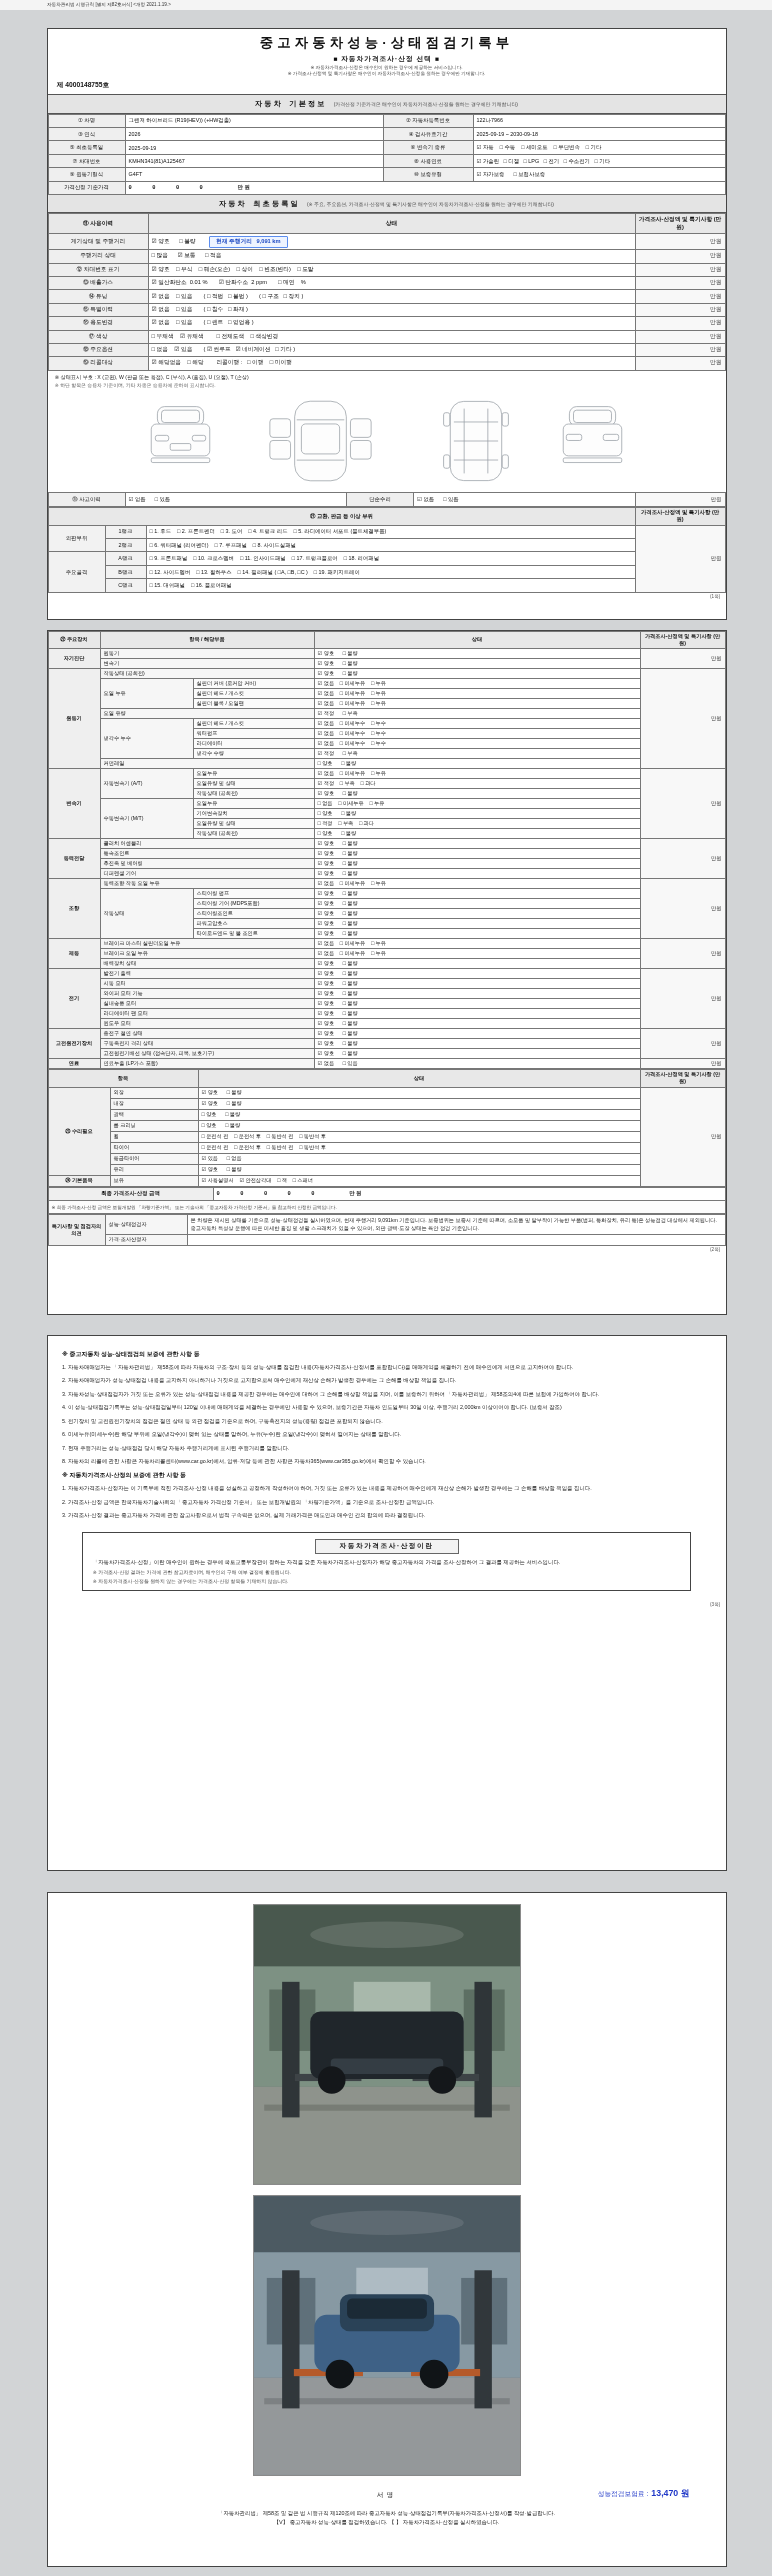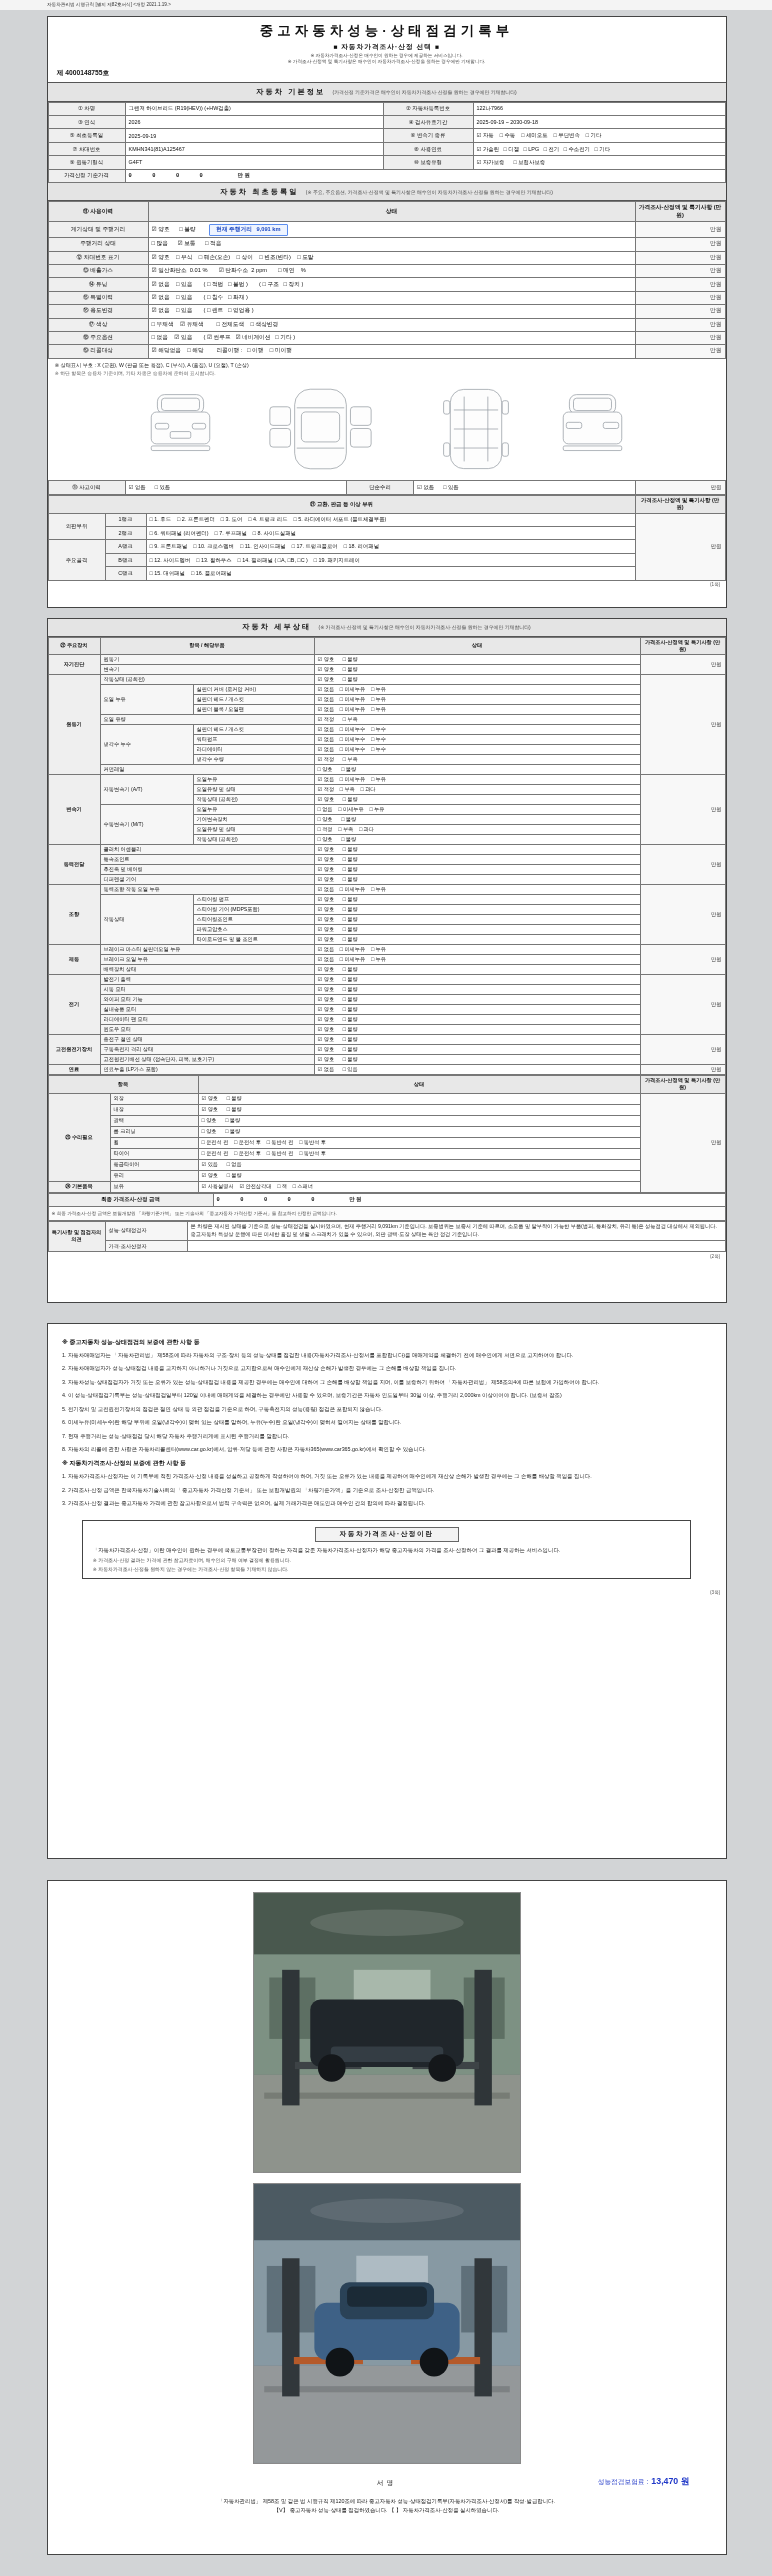--- a/index.html
+++ b/index.html
@@ -1,30 +1,30 @@
 <!DOCTYPE html>
 <html style="font-size:8.2px"><head>
 <meta charset="utf-8">
 <style>
   *{margin:0;padding:0;box-sizing:border-box;}
   html,body{width:773px;height:2576px;overflow:hidden;}
   body{background:#d2d4d6;font-family:"Liberation Sans","DejaVu Sans",sans-serif;color:#111;}
   .topstrip{background:#f4f4f4;height:10.3px;font-size:4.6px;color:#333;padding:2.1px 0 0 47px;}
-  .page{width:680px;margin:6px auto 0 auto;}
+  .page{width:680px;margin:18px auto 0 auto;}
   .panel{background:#fff;border:0.8px solid #444;}
   .gap18{margin-bottom:9.3px;} .gap40{margin-bottom:20.6px;}
   
   .titleblock{border-bottom:0.5px solid #555;padding:5.2px 7.2px 2.1px 7.2px;text-align:center;}
   .title{font-size:13.4px;font-weight:bold;letter-spacing:4.1px;}
   .subtitle{font-size:6.7px;font-weight:bold;margin-top:2.6px;letter-spacing:1px;}
   .subnote{font-size:4.6px;color:#444;margin-top:1px;}
   .docno{text-align:left;font-weight:bold;font-size:6.7px;padding:5.2px 2.1px 2.1px 2.1px;}
   
   .bar{display:flex;align-items:center;justify-content:center;gap:7.2px;background:#e4e4e4;border-bottom:0.5px solid #555;padding:3.6px 4.1px;}
-  .bar .t{font-weight:bold;font-size:7.2px;letter-spacing:2.1px;}
+  .bar .t{font-weight:bold;font-size:7.2px;letter-spacing:2.1px;font-family:Liberation Mono, monospace;}
   .bar .n{font-size:4.9px;color:#444;}
   
   table{width:100%;border-collapse:collapse;table-layout:fixed;}
   td{border:0.5px solid #777;font-size:5.4px;padding:1.5px 3.1px;vertical-align:middle;white-space:pre-wrap;word-break:break-all;}
   td.head{background:#e8e8e8;font-weight:bold;text-align:center;white-space:normal;}
   td.label,td.group{background:#efefef;text-align:center;}
   td.group{font-weight:bold;}
   td.item{background:#f6f6f6;}
   td.part,td.rank{background:#f2f2f2;text-align:center;}
   td.sub{background:#fbfbfb;}
@@ -299,24 +299,20 @@
           <tr>
             <td class="rank">C랭크</td>
             <td class="status">□ 15. 대쉬패널    □ 16. 플로어패널</td>
           </tr>
         </tbody>
     </table>
     <div class="pagemark">(1쪽)</div>
   </div>
 
   <div class="panel gap40" style="min-height:685px;">
-    <div class="bar">
-      <span class="t">자동차 세부상태</span>
-      <span class="n">(※ 가격조사·산정액 및 특기사항은 매수인이 자동차가격조사·산정을 원하는 경우에만 기재합니다)</span>
-    </div>
     <table class="t-detail">
       <colgroup>
           <col style="width:52px">
           <col style="width:93px">
           <col style="width:121px">
           <col>
           <col style="width:85px">
         </colgroup>
       <tbody>
           <tr>

